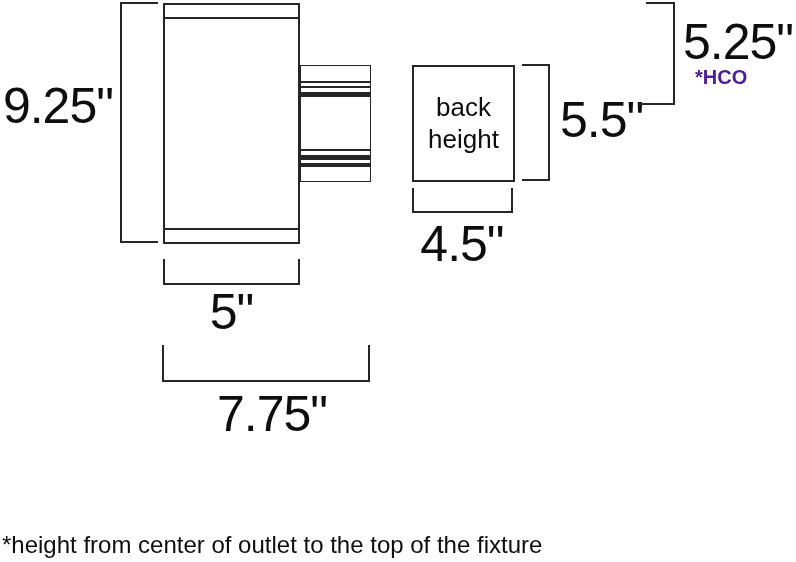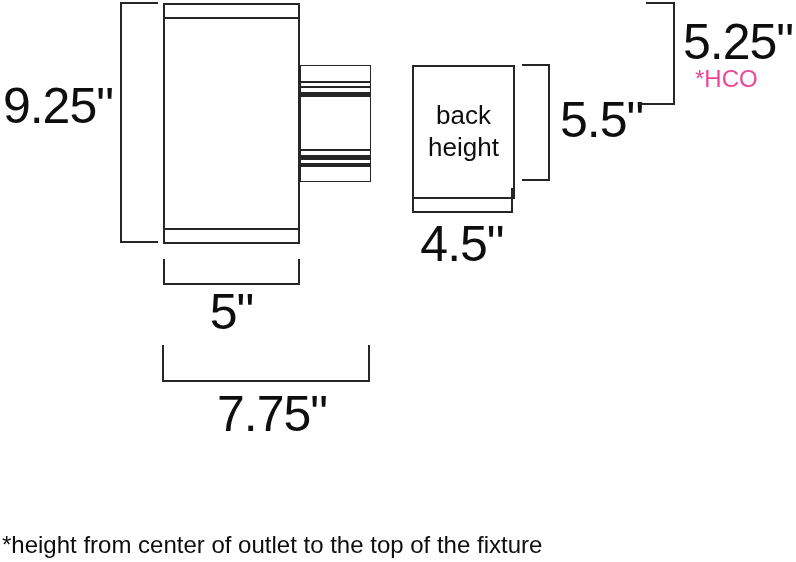--- a/index.html
+++ b/index.html
@@ -30,21 +30,21 @@
     position:absolute;
     border:2px solid #262626;
     box-sizing:border-box;
     display:flex;flex-direction:column;
     align-items:center;justify-content:center;
     font-size:26px;line-height:1.22;color:#0e0e0e;
     background:#fff;
   }
   .small-label{
     position:absolute;
-    font-size:24px;line-height:1;color:#ec4899;white-space:nowrap;
+    font-size:20px;line-height:1;color:#4c1d95;white-space:nowrap;font-weight:bold;
   }
   .footnote{
     position:absolute;
     font-size:24px;line-height:1.15;color:#0e0e0e;white-space:nowrap;
   }
 </style>
 </head>
 <body>
 
 <div class="canvas">
@@ -69,21 +69,21 @@
   <div class="vline" style="left:163px;top:259px;height:26px"></div>
   <div class="vline" style="left:298px;top:259px;height:26px"></div>
   <div class="hline" style="left:163px;top:283px;width:137px"></div>
   <div class="dim-label center" style="left:163px;top:287px;width:137px;">5"</div>
 
   <div class="vline" style="left:162px;top:345px;height:37px"></div>
   <div class="vline" style="left:368px;top:345px;height:37px"></div>
   <div class="hline" style="left:162px;top:380px;width:208px"></div>
   <div class="dim-label center" style="left:166px;top:389px;width:212px;">7.75"</div>
 
-  <div class="backplate-box" style="left:412px;top:65px;width:103px;height:134px">
+  <div class="backplate-box" style="left:412px;top:65px;width:103px;height:117px">
     <span>back</span>
     <span>height</span>
   </div>
 
   <div class="vline" style="left:412px;top:188px;height:25px"></div>
   <div class="vline" style="left:511px;top:188px;height:25px"></div>
   <div class="hline" style="left:412px;top:211px;width:101px"></div>
   <div class="dim-label center" style="left:407px;top:219px;width:110px;">4.5"</div>
 
   <div class="vline" style="left:548px;top:64px;height:117px"></div>

